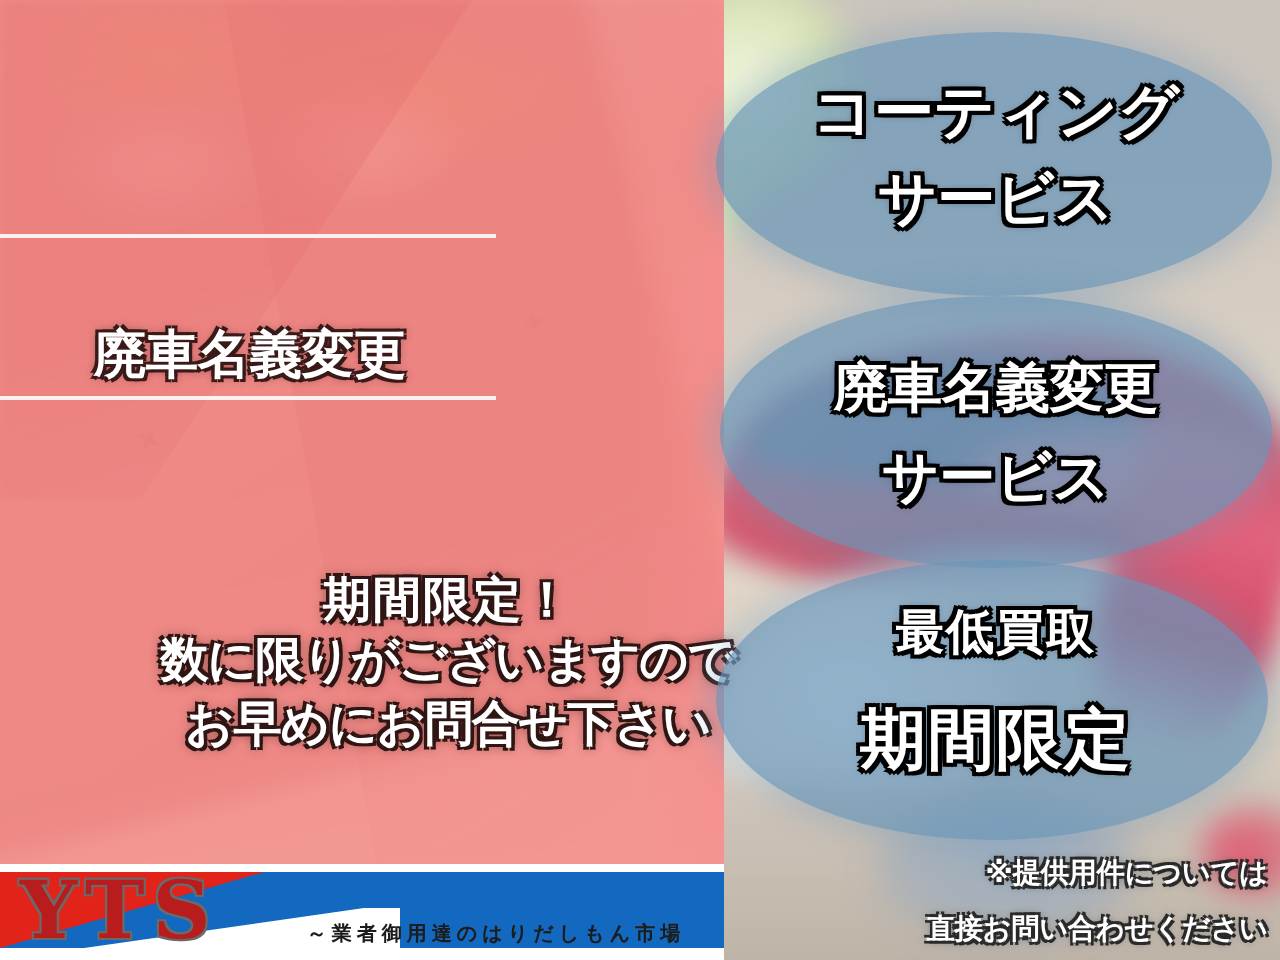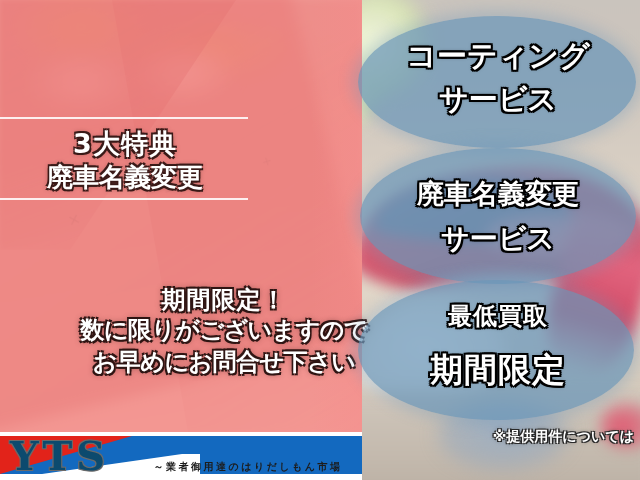--- a/index.html
+++ b/index.html
@@ -391,21 +391,21 @@
     clip-path: polygon(0 26px, 182px 0, 200px 0, 200px 26px);
   }
   .logo-text {
     position: absolute;
     left: 10px; top: 4px;
     font-family: "DejaVu Serif", "Liberation Serif", serif;
     font-size: 40px;
     font-weight: 700;
     line-height: 40px;
     letter-spacing: 4px;
-    color: #0c4a6e;
+    color: #b91c1c;
     text-shadow:
       -1px -1px 0 #6a6a6a, 1px -1px 0 #6a6a6a,
       -1px  1px 0 #6a6a6a, 1px  1px 0 #6a6a6a;
   }
   .logo-tagline {
     position: absolute;
     left: 140px; top: 28px;
     width: 216px;
     text-align: center;
     font-family: "DejaVu Serif", "Liberation Serif", serif;
@@ -452,41 +452,41 @@
     <div class="paper-pink-a"></div>
     <div class="paper-pink-b"></div>
     <div class="calc-marks">÷  ×  −  ＋</div>
     <div class="red-wedge"></div>
     <div class="red-wedge-2"></div>
     <div class="pink-overlay"></div>
     <div class="panel-feather"></div>
   </div>
 
   <div class="rule rule-top"></div>
-  <div class="headline headline-1">3大特典</div>
   <div class="headline headline-2">廃車名義変更</div>
   <div class="rule rule-bottom"></div>
 
   <div class="promo promo-1">期間限定！</div>
   <div class="promo promo-3">お早めにお問合せ下さい</div>
   <div class="promo promo-2">数に限りがございますので</div>
 
   <div class="ellipse ellipse-1"></div>
   <div class="ellipse-text et-1a">コーティング</div>
   <div class="ellipse-text et-1b">サービス</div>
 
   <div class="ellipse ellipse-2"></div>
   <div class="ellipse-text et-2a">廃車名義変更</div>
   <div class="ellipse-text et-2b">サービス</div>
 
   <div class="ellipse ellipse-3"></div>
   <div class="ellipse-text et-3a">最低買取</div>
   <div class="ellipse-text et-3b">期間限定</div>
 
   <div class="note note-1">※提供用件については</div>
+  <div class="note note-2">直接お問い合わせください</div>
 
   <div class="logo-bar">
     <div class="logo-blue"></div>
     <div class="logo-red-tri"></div>
     <div class="logo-white-tri"></div>
     <div class="logo-text">YTS</div>
     <div class="logo-tagline">～業者御用達のはりだしもん市場</div>
   </div>
   <div class="logo-bottom-strip"></div>
 

